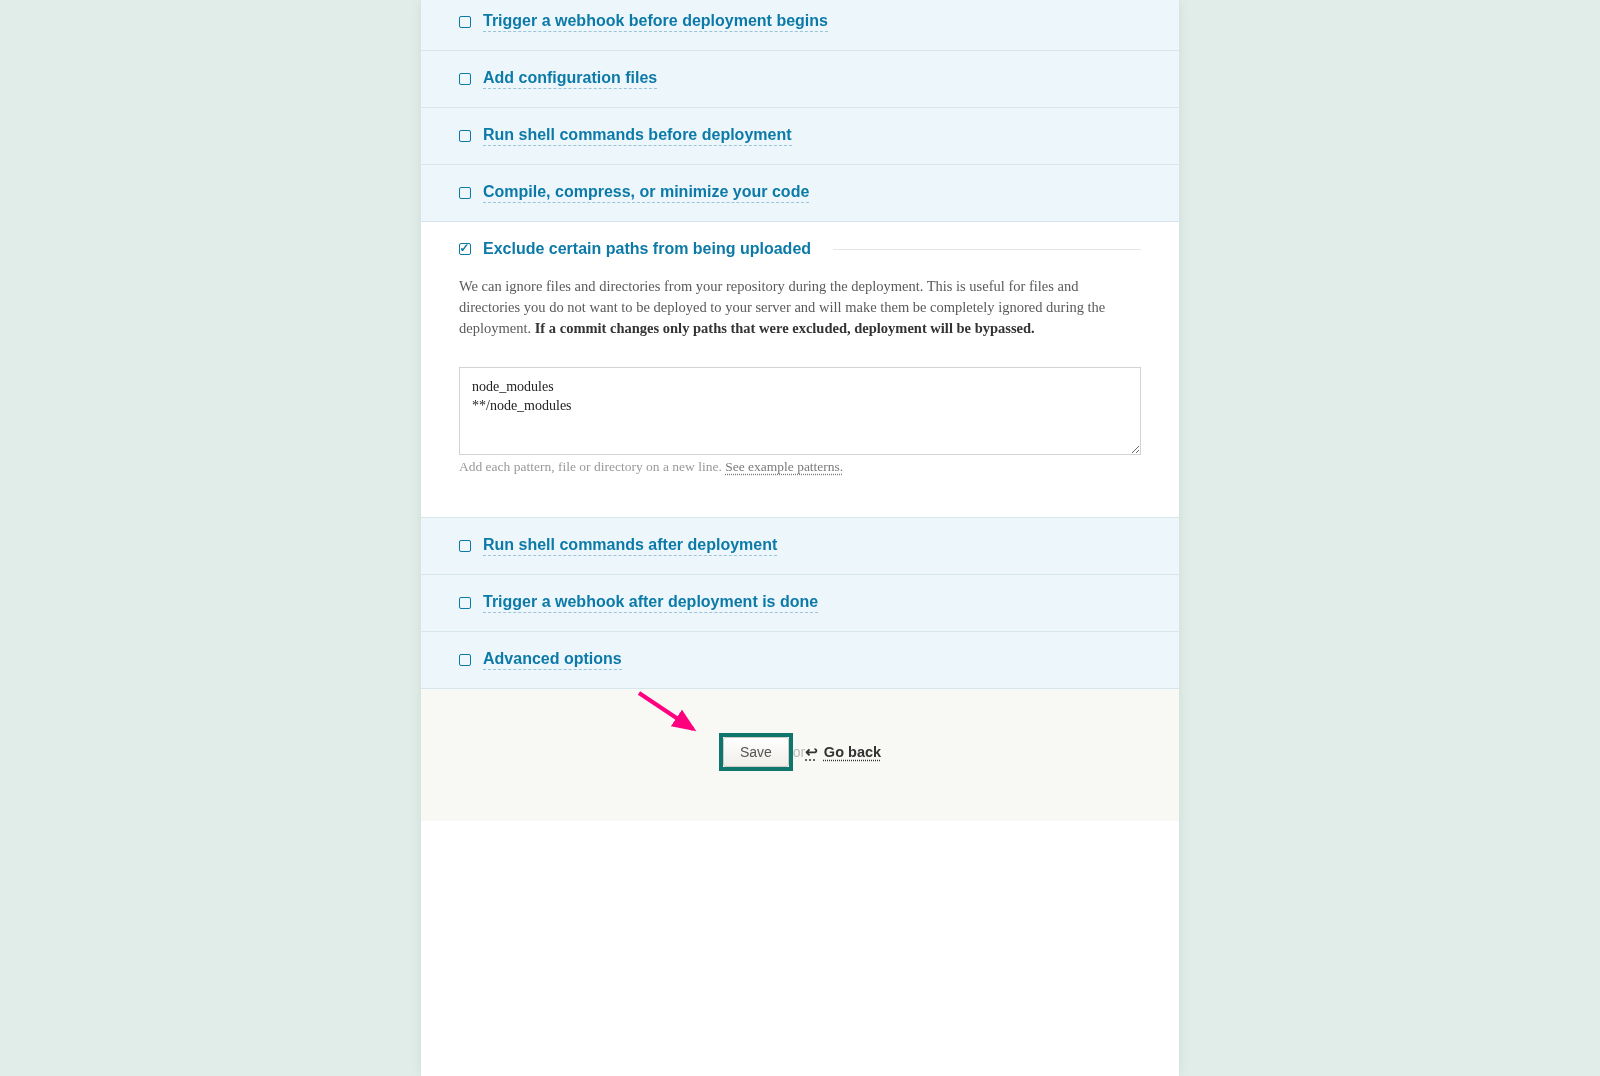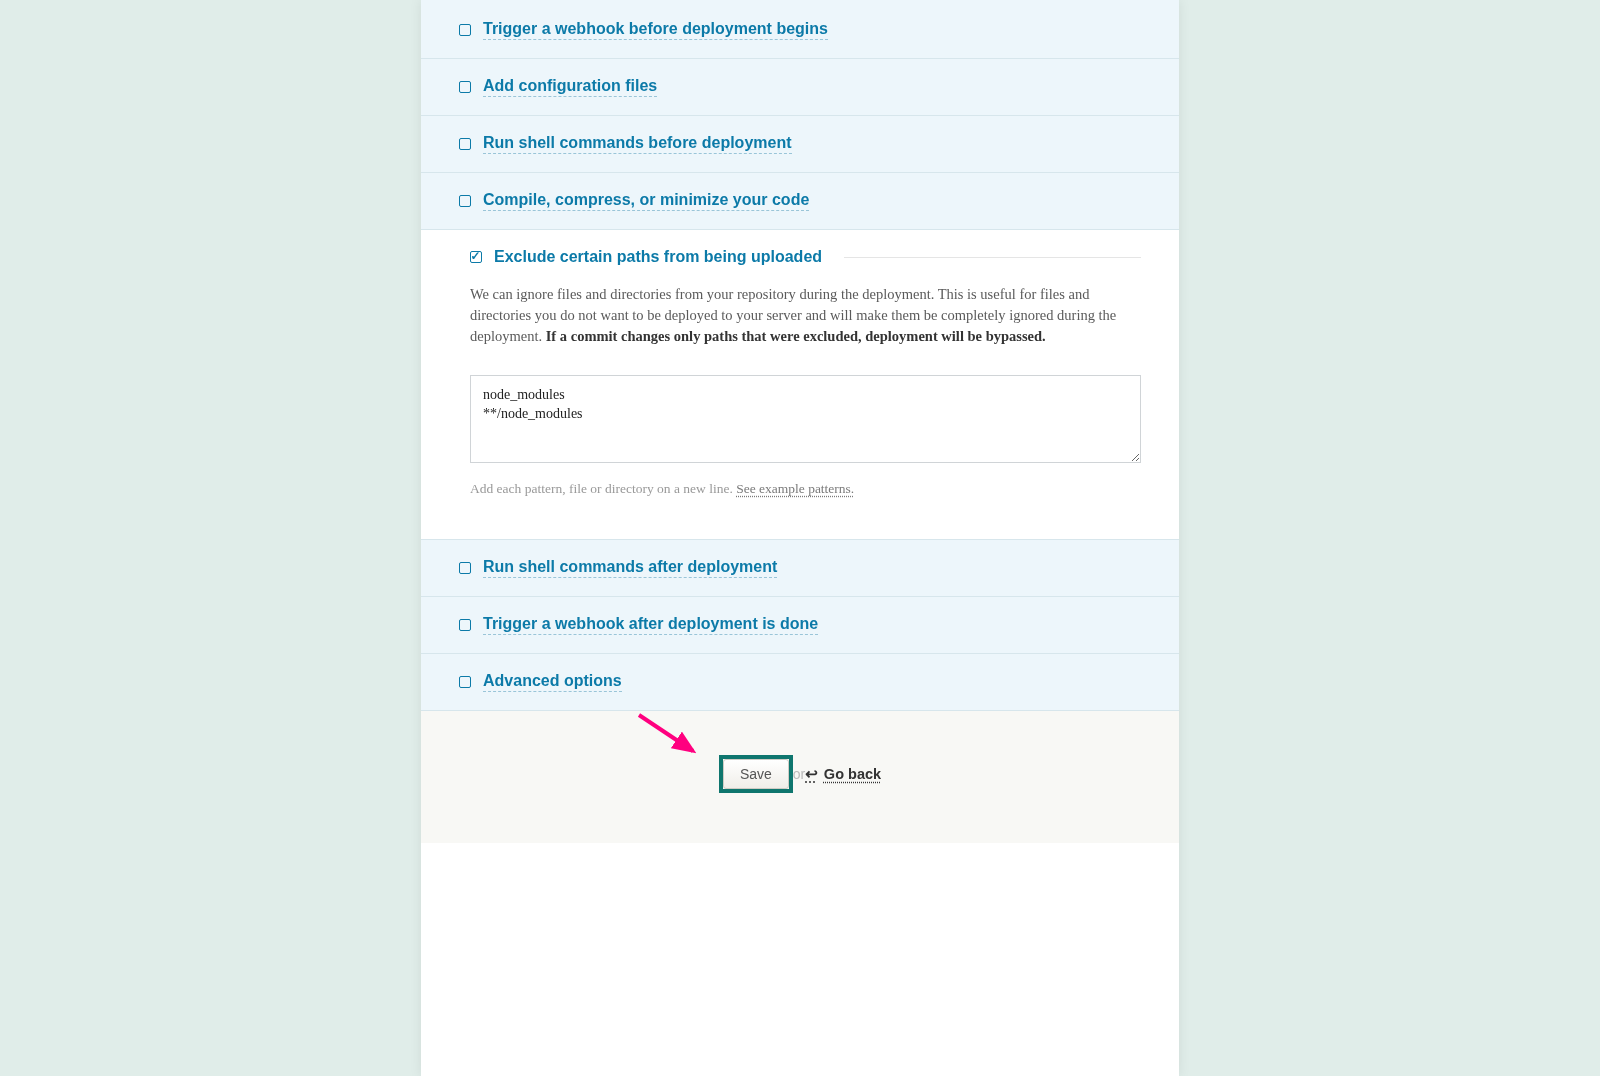--- a/index.html
+++ b/index.html
@@ -31,21 +31,21 @@
     }
 
     .section-header {
       display: flex;
       align-items: center;
       padding: 18px 38px;
       cursor: pointer;
     }
 
     .section-first .section-header {
-      padding-top: 20px;
+      padding-top: 12px;
     }
 
     .checkbox {
       width: 12px;
       height: 12px;
       border: 1.6px solid #0c7aa8;
       border-radius: 2px;
       margin-right: 12px;
       flex-shrink: 0;
       position: relative;
@@ -67,21 +67,20 @@
       color: #0c7aa8;
     }
     
     .section-collapsed .section-title {
       border-bottom: 1px dashed #9ac5d8;
       padding-bottom: 1px;
     }
 
     .section-expanded {
       background-color: #ffffff;
-      padding-left: 11px;
     }
 
     .section-expanded .section-header {
       cursor: default;
     }
 
     .title-line {
       flex-grow: 1;
       height: 1px;
       background-color: #e5e5e5;
@@ -108,21 +107,20 @@
     .exclude-textarea {
       width: 100%;
       height: 88px;
       border: 1px solid #d0d4d7;
       padding: 10px 12px;
       font-size: 14px;
       font-family: inherit;
       color: #222;
       line-height: 1.35;
       resize: both;
-      margin-bottom: 14px;
     }
 
     .helper-row {
       font-size: 13.5px;
       color: #999999;
     }
 
     .helper-link {
       color: #7a7a7a;
       text-decoration: underline dotted;

